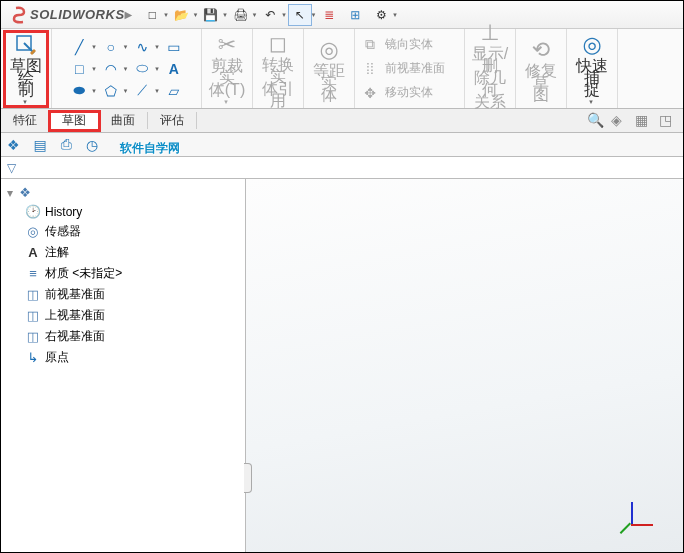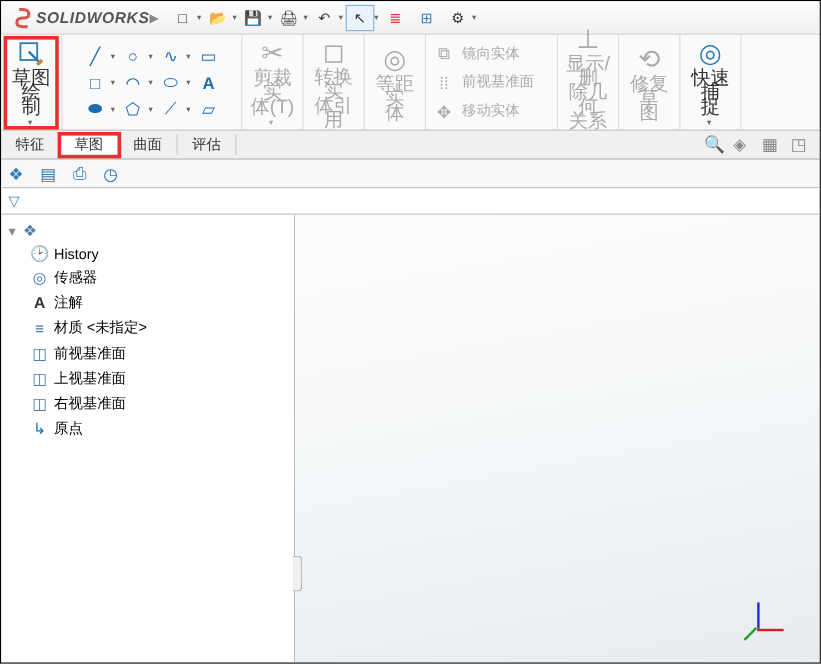--- a/index.html
+++ b/index.html
@@ -217,20 +217,21 @@
     </div>
   <div class="viewtools">
     <span class="vic">🔍</span>
     <span class="vic">◈</span>
     <span class="vic">▦</span>
     <span class="vic">◳</span>
   </div>
 </div>
 
 <div class="watermark">
+  <div>软件自学网</div>
 </div>
 
 <div class="panelbar">
   <span class="pic">❖</span>
   <span class="pic">▤</span>
   <span class="pic">⎙</span>
   <span class="pic">◷</span>
 </div>
 
 <div class="filterbar">

